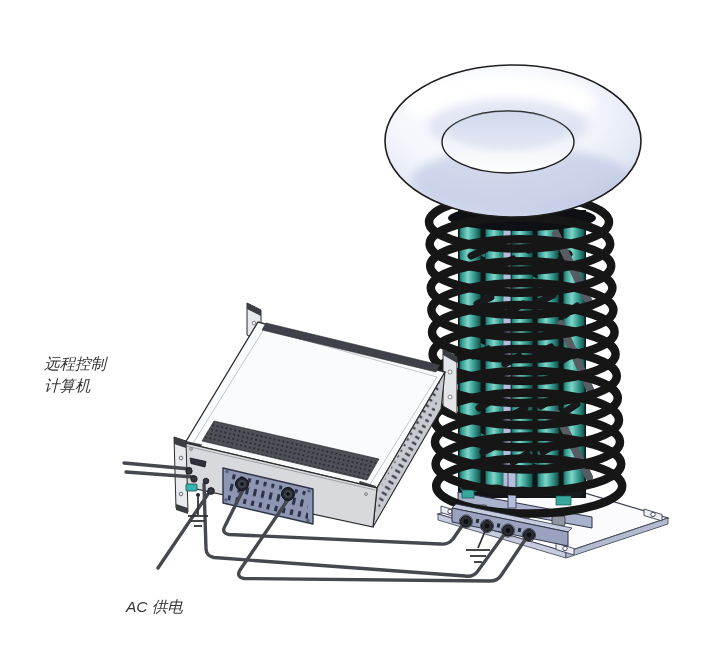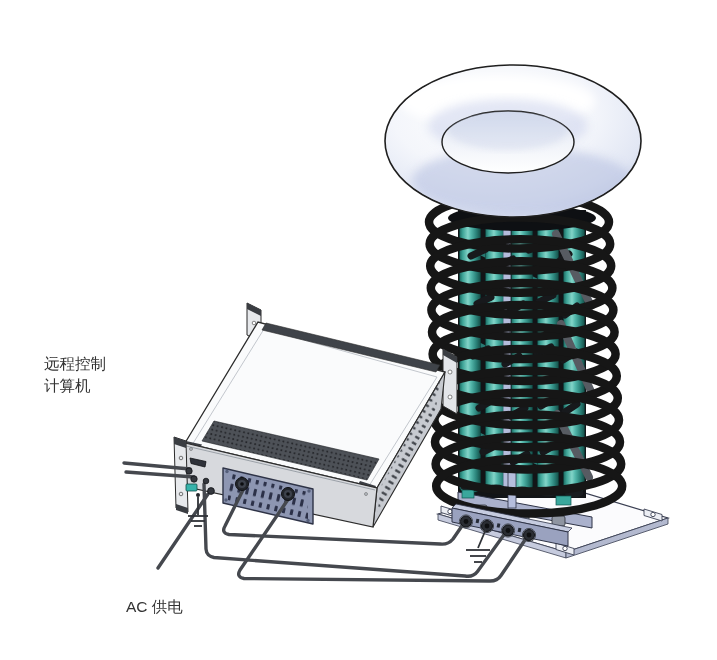--- a/index.html
+++ b/index.html
@@ -1,16 +1,16 @@
 <!DOCTYPE html>
 <html><head>
 <meta charset="utf-8">
 <style>
   html,body{margin:0;padding:0;background:#ffffff;}
-  .stage{position:relative;width:717px;height:660px;background:#ffffff;overflow:hidden;}
+  .stage{position:relative;width:717px;height:660px;background:#ffffff;overflow:hidden;font-style:italic;}
   svg{display:block;}
   .lbl{font-family:"Liberation Sans","DejaVu Sans",sans-serif;font-size:15.5px;fill:#333333;}
 </style>
 </head>
 <body>
 
 <div class="stage">
 <svg width="717" height="660" viewBox="0 0 717 660">
   <defs>
     <radialGradient id="gradToroid" cx="0.42" cy="0.32" r="0.78">

